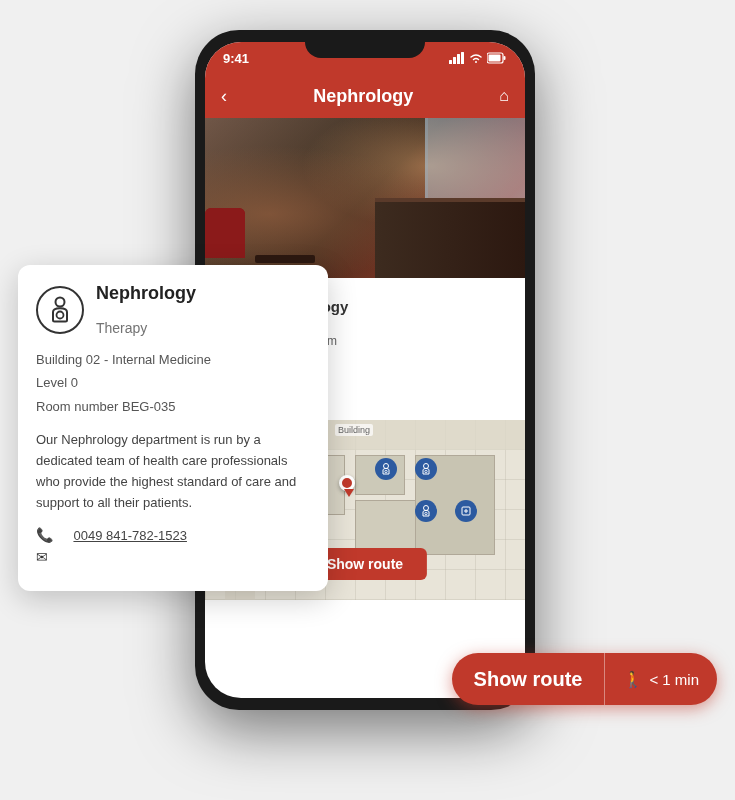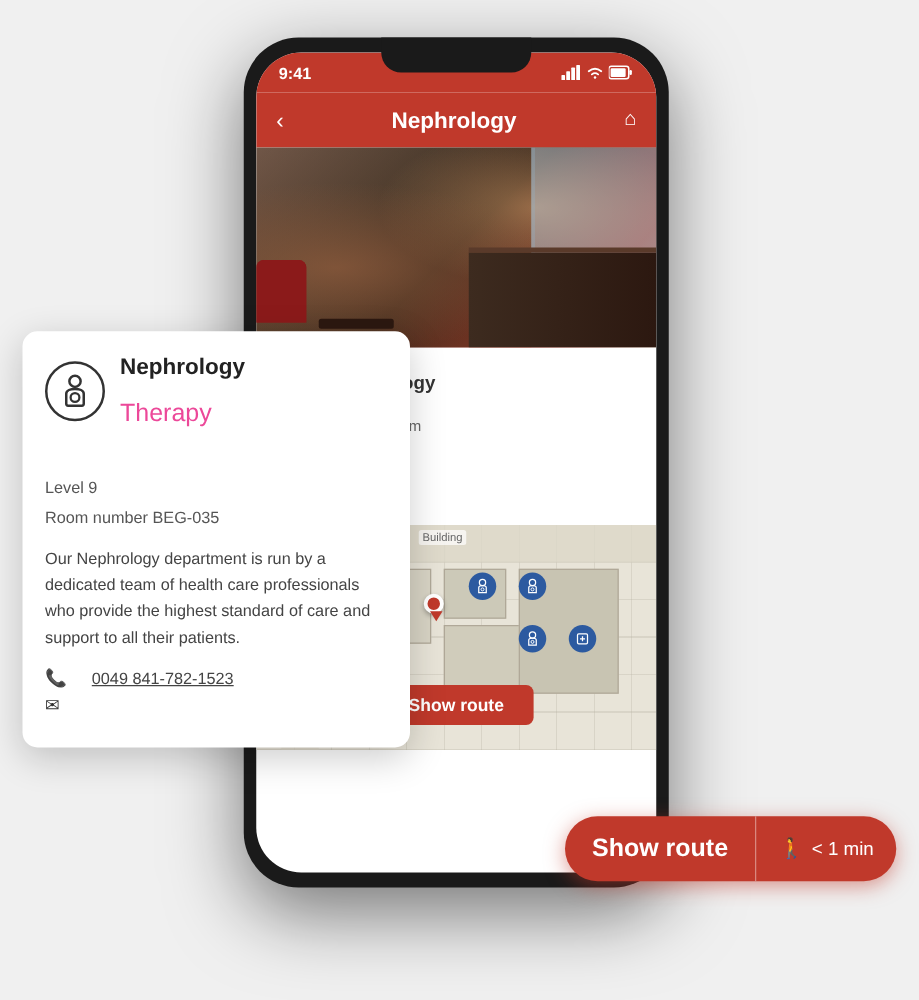--- a/index.html
+++ b/index.html
@@ -280,21 +280,21 @@
       width: 48px;
       height: 48px;
       border-radius: 50%;
       border: 2px solid #333;
       display: flex;
       align-items: center;
       justify-content: center;
       flex-shrink: 0;
     }
     .card-title { font-size: 18px; font-weight: 700; color: #222; }
-    .card-subtitle { font-size: 20px; color: #ec4899; margin-top: 16px; }
+    .card-subtitle { font-size: 14px; color: #737373; margin-top: 16px; }
     .card-location {
       font-size: 13px;
       color: #555;
       line-height: 1.8;
       margin-bottom: 12px;
     }
     .card-description {
       font-size: 13px;
       color: #444;
       line-height: 1.6;
@@ -499,22 +499,22 @@
         <path d="M5 16 C5 11 19 11 19 16 L19 24 Q19 25.5 17.5 25.5 L6.5 25.5 Q5 25.5 5 24 Z" stroke="#333" stroke-width="2" fill="none"></path>
         <circle cx="12" cy="19" r="3.5" stroke="#333" stroke-width="1.8" fill="none"></circle>
       </svg>
     </div>
     <div>
       <div class="card-title">Nephrology</div>
       <div class="card-subtitle">Therapy</div>
     </div>
   </div>
   <div class="card-location">
-    <br>
-    <span>Level 9</span><br>
+    <span>Building 02 - Internal Medicine</span><br>
+    <span>Level 0</span><br>
     <span>Room number BEG-035</span>
   </div>
   <div class="card-description">Our Nephrology department is run by a dedicated team of health care professionals who provide the highest standard of care and support to all their patients.</div>
   <div class="card-contact">
     <div class="card-contact-row">
       <span class="contact-icon">📞</span>
       <a href="#">0049 841-782-1523</a>
     </div>
     <div class="card-contact-row">
       <span class="contact-icon">✉</span>

